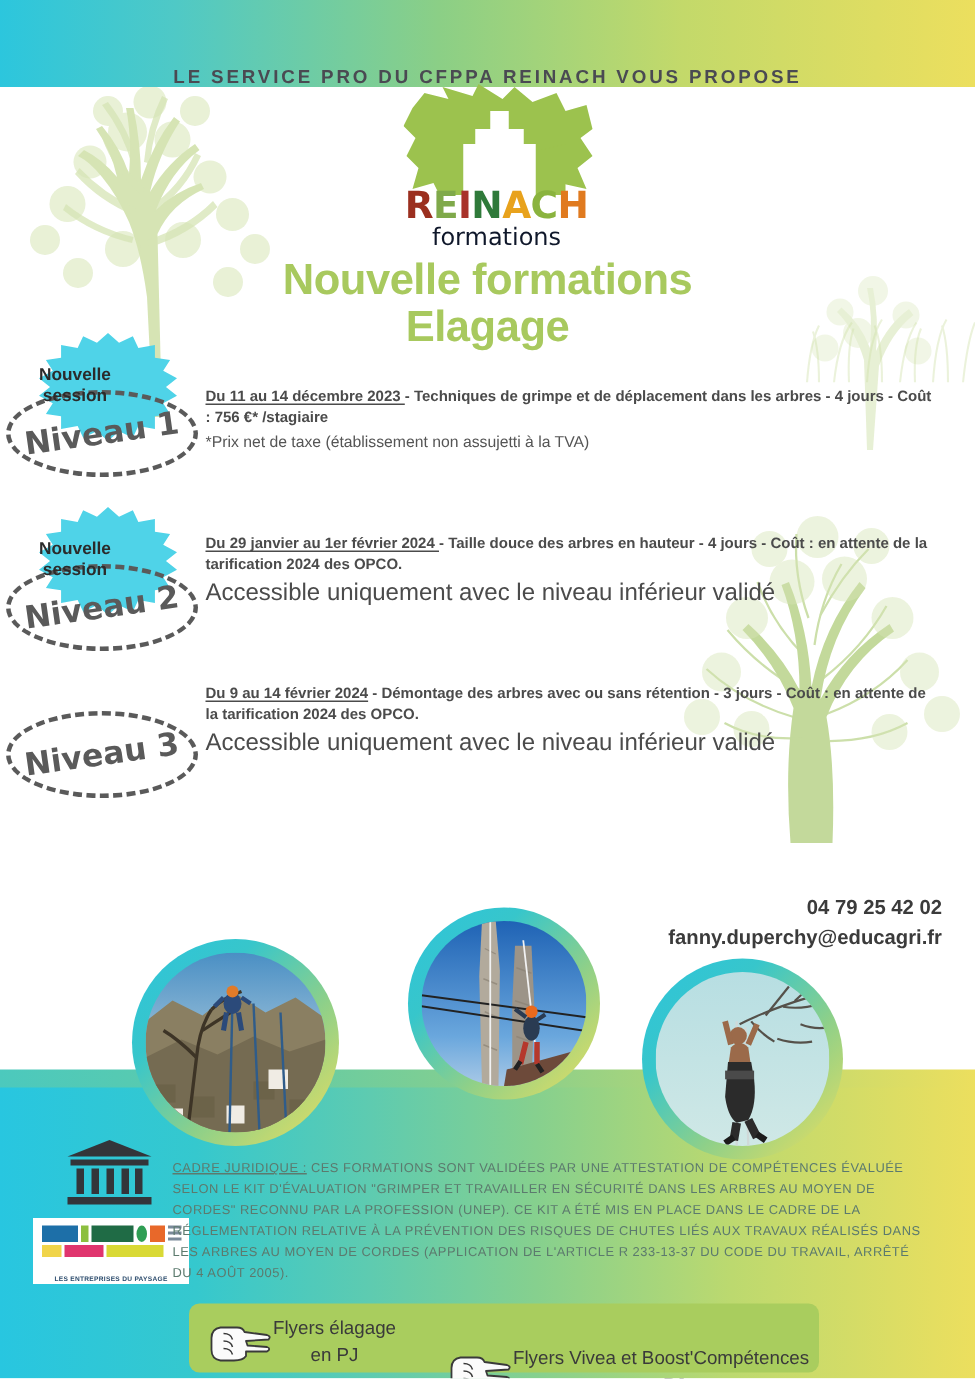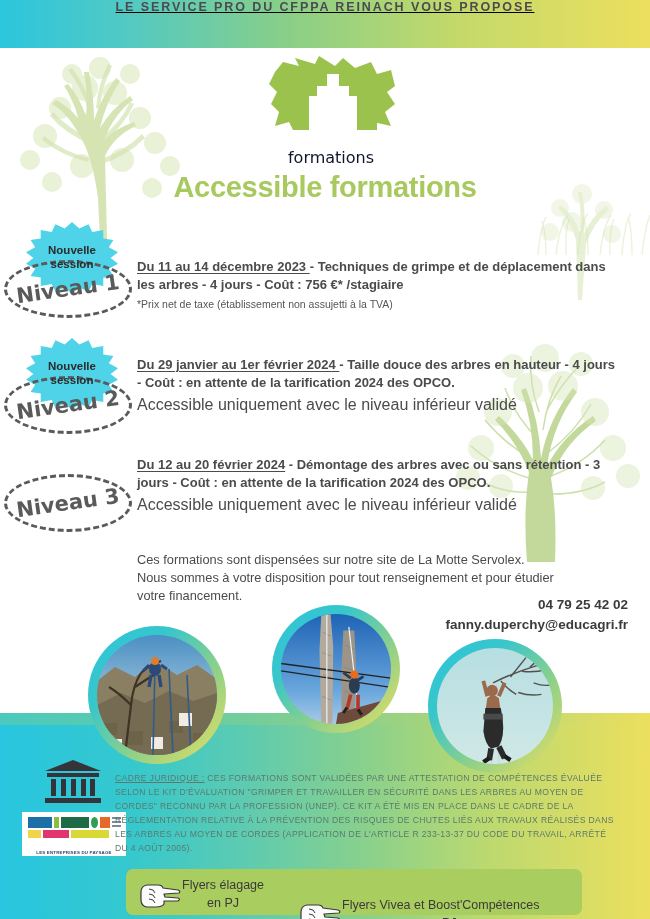--- a/index.html
+++ b/index.html
@@ -7,23 +7,23 @@
   body {
     font-family:"Liberation Sans", sans-serif;
     background:#ffffff;
     position:relative;
     overflow:hidden;
   }
   .page { position:absolute; inset:0; width:650px; height:919px; overflow:hidden; background:#fff; }
 
   
   .topbar {
-    position:absolute; left:0; top:0; width:650px; height:48px;
+    position:absolute; left:0; top:0; width:650px; height:58px;
     background:linear-gradient(to right,#2cc6dd 0%,#4fc9c6 18%,#8bcf86 45%,#c3d96a 70%,#ecdf5e 100%);
-    display:flex; align-items:flex-start; justify-content:center;text-decoration:underline;
+    display:flex; align-items:flex-end; justify-content:center;
   }
   .topbar-text {
     font-size:12.5px; font-weight:bold; letter-spacing:1.9px;
     color:#4a4a52; white-space:nowrap;
   }
 
   
   .bottomband {
     position:absolute; left:0; top:725px; width:650px; height:194px;
     background:linear-gradient(to right,#28c6e0 0%,#35c8ce 20%,#5ecbb0 38%,#86d08e 55%,#bcd96f 75%,#ecdf5e 100%);
@@ -60,21 +60,21 @@
     position:absolute; left:60px; top:172px; width:530px; text-align:center;
     color:#a8c95e; font-weight:bold; font-size:29px; line-height:1.08;
     letter-spacing:-0.3px;
   }
   .maintitle .l2 { display:block; }
 
   
   .lvl-block { position:absolute; }
   .starburst {
     position:absolute; width:92px; height:72px; left:28px; top:0px;
-    display:flex; align-items:center; justify-content:center; text-align:center;
+    display:flex; align-items:center; justify-content:flex-start; text-align:center;
   }
   .starburst .star-shape {
     position:absolute; inset:0; background:#4fd3e8;
     clip-path:polygon(50% 0%,58% 9%,68% 3%,72% 14%,84% 11%,84% 23%,95% 25%,90% 35%,100% 42%,92% 50%,100% 58%,90% 65%,95% 75%,84% 77%,84% 89%,72% 86%,68% 97%,58% 91%,50% 100%,42% 91%,32% 97%,28% 86%,16% 89%,16% 77%,5% 75%,10% 65%,0% 58%,8% 50%,0% 42%,10% 35%,5% 25%,16% 23%,16% 11%,28% 14%,32% 3%,42% 9%);
   }
   .starburst .star-text {
     position:relative; z-index:2; font-size:11.5px; font-weight:bold;
     color:#2b2b2b; line-height:1.18;
   }
   .oval {
@@ -84,21 +84,21 @@
   }
   .oval-text {
     font-size:21px; font-weight:bold; color:#5a5a5a;
     transform:rotate(-8deg); white-space:nowrap;
     font-family:"DejaVu Sans", sans-serif;
   }
 
   
   .sess { position:absolute; left:137px; width:485px; }
   .sess-main {
-    font-size:13px; font-weight:bold; color:#4b4b4b; line-height:1.42;
+    font-size:10px; font-weight:bold; color:#4b4b4b; line-height:1.42;
   }
   .sess-main u { text-decoration:underline; text-underline-offset:2px; }
   .sess-note { font-size:10.5px; color:#555; margin-top:3px; line-height:1.3; }
   .sess-note2 { font-size:16px; color:#4b4b4b; margin-top:2px; line-height:1.3; }
 
   
   .closing {
     position:absolute; left:137px; top:551px; width:470px;
     font-size:12.8px; color:#4b4b4b; line-height:1.42;
   }
@@ -135,21 +135,21 @@
   
   .legal {
     position:absolute; left:115px; top:772px; width:500px;
     font-size:8.6px; color:#5c7a6e; line-height:1.62;
     letter-spacing:.35px;
   }
   .legal u { text-decoration:underline; }
 
   
   .flyerbar {
-    position:absolute; left:126px; top:869px; width:456px; height:46px;
+    position:absolute; left:126px; top:869px; width:420px; height:46px;
     background:#a9cd5e; border-radius:7px;
   }
   .flyer-item { position:absolute; display:flex; align-items:center; }
   .flyer-hand { width:44px; height:30px; flex:0 0 44px; }
   .flyer-label { font-size:12.5px; color:#3a3a3a; line-height:1.45; }
   .fi1 { left:12px; top:7px; }
   .fi2 { left:172px; top:7px;margin-top:20px; }
 </style>
 </head>
 <body>
@@ -256,25 +256,29 @@
   </div>
 
   <div class="logo-wrap">
     <svg class="logo-castle" viewBox="0 0 128 74">
       <g fill="#9cc24e">
         <path d="M6 16 L14 6 L30 10 L26 2 L46 8 L50 0 L66 10 L74 2 L86 12 L102 6 L108 18 L122 14 L126 30 L118 36 L126 48 L116 56 L122 70 L104 66 L102 74 L88 74 L88 40 L80 40 L80 30 L70 30 L70 18 L58 18 L58 30 L48 30 L48 40 L40 40 L40 74 L24 74 L20 66 L6 70 L10 56 L2 48 L8 36 L0 28 Z"></path>
       </g>
       <path d="M40 40 L40 74 L88 74 L88 40 L80 40 L80 30 L70 30 L70 18 L58 18 L58 30 L48 30 L48 40 Z" fill="#ffffff"></path>
       <path d="M92 44 L108 40 L108 74 L92 74 Z" fill="#9cc24e"></path>
     </svg>
+    <div class="logo-reinach">
+      <span style="color:#9b2f1f">R</span><span style="color:#7fa94a">E</span><span style="color:#a8322a">I</span><span style="color:#2f7a3a">N</span><span style="color:#e8a21c">A</span><span style="color:#8ab33e">C</span><span style="color:#e07a1f">H</span>
+    </div>
     <div class="logo-formations">formations</div>
   </div>
 
   <div class="maintitle">
-    <span>Accessible formations</span>
+    <span>Nouvelle formations</span>
+    <span class="l2">Elagage</span>
   </div>
 
   <div class="lvl-block" style="left:-2px; top:222px; width:140px; height:110px;">
     <div class="starburst">
       <div class="star-shape"></div>
       <div class="star-text">
         <span>Nouvelle</span><br><span>session</span>
       </div>
     </div>
     <div class="oval">
@@ -309,30 +313,25 @@
   </div>
 
   <div class="lvl-block" style="left:-2px; top:468px; width:140px; height:70px;">
     <div class="oval" style="top:6px;">
       <span class="oval-text">Niveau 3</span>
     </div>
   </div>
 
   <div class="sess" style="top:456px;">
     <div class="sess-main">
-      <u>Du 12 au 20 février 2024</u><span> - Démontage des arbres avec ou sans rétention - 3 jours - Coût : en attente de la tarification 2024 des OPCO.</span>
+      <u>Du 9 au 14 février 2024</u><span> - Démontage des arbres avec ou sans rétention - 3 jours - Coût : en attente de la tarification 2024 des OPCO.</span>
     </div>
     <div class="sess-note2">Accessible uniquement avec le niveau inférieur validé</div>
   </div>
 
-  <div class="closing">
-    <div>Ces formations sont dispensées sur notre site de La Motte Servolex.</div>
-    <div>Nous sommes à votre disposition pour tout renseignement et pour étudier</div>
-    <div>votre financement.</div>
-  </div>
 
   <div class="contact">
     <div>04 79 25 42 02</div>
     <div>fanny.duperchy@educagri.fr</div>
   </div>
 
   <div class="bottom-green-hump"></div>
   <div class="bottomband"></div>
 
   <div class="photo p1">

